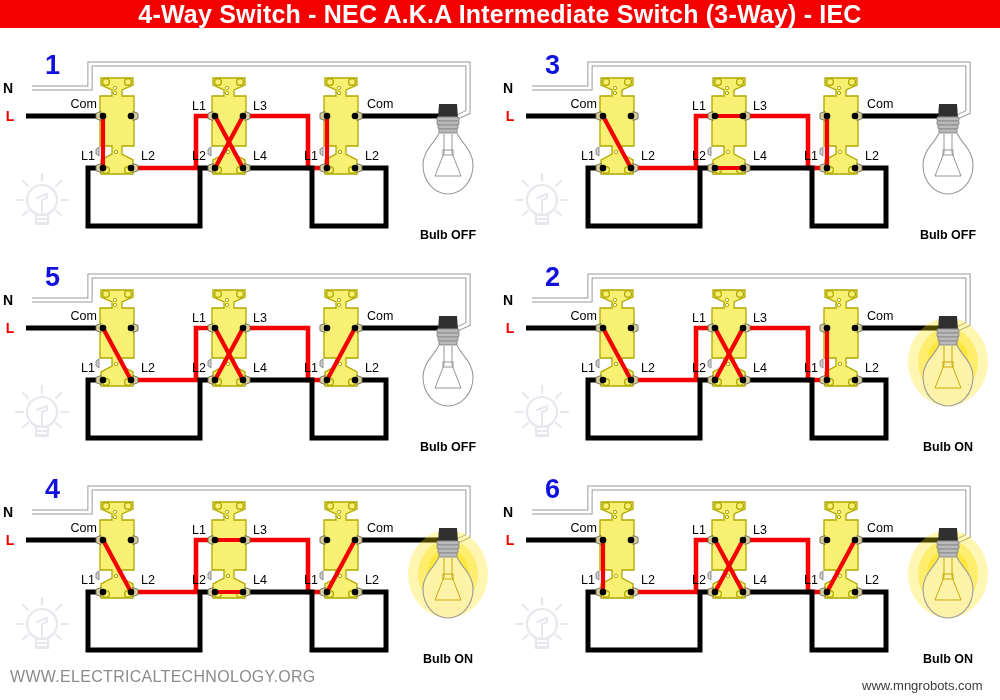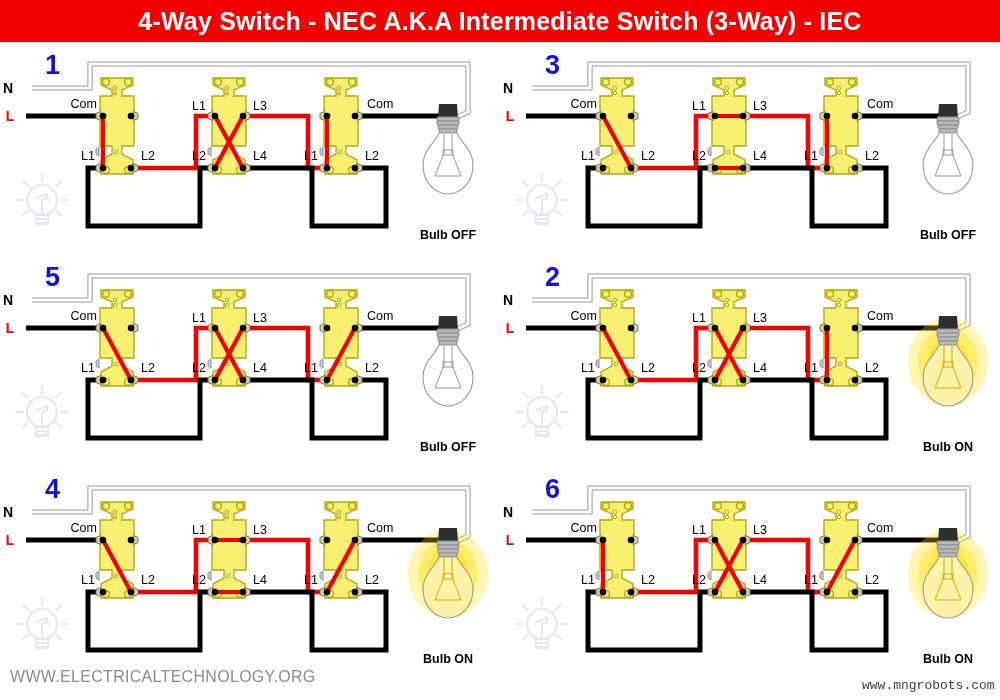--- a/index.html
+++ b/index.html
@@ -2,21 +2,21 @@
 <html><head>
 <meta charset="utf-8">
 <style>
   html,body{margin:0;padding:0;background:#fff;}
   body{width:1000px;height:700px;overflow:hidden;
        font-family:"Liberation Sans",sans-serif;}
 
   .page{position:relative;width:1000px;height:700px;background:#fff;}
 
   
-  .titlebar{position:absolute;left:0;top:0;width:1000px;height:42px;
+  .titlebar{position:absolute;left:0;top:0;width:1000px;height:28px;
             background:#f40000;display:flex;align-items:center;justify-content:center;}
   .titlebar .t{color:#fff;font-size:25px;font-weight:bold;letter-spacing:.2px;
                white-space:nowrap;}
 
   
   .cell{position:absolute;width:500px;height:210px;}
   .cell .num{position:absolute;left:45px;top:2px;color:#1111dd;font-size:27px;
              font-weight:bold;line-height:1;}
 
   .svgwrap{position:absolute;left:0;top:0;width:500px;height:210px;}
@@ -25,21 +25,21 @@
   .lbl{font-family:"Liberation Sans",sans-serif;font-size:12.5px;fill:#000;}
   .lbl-n{font-size:14px;font-weight:bold;fill:#000;}
   .lbl-l{font-size:14px;font-weight:bold;fill:#f40000;}
   .bulbstate{font-size:12.5px;font-weight:bold;fill:#000;
              font-family:"Liberation Sans",sans-serif;}
 
   
   .footer-url{position:absolute;left:10px;top:668px;color:#8b8b8b;
               font-size:16px;letter-spacing:.3px;}
   .watermark{position:absolute;left:862px;top:678px;color:#2b2b2b;
-             font-size:13px;font-family:Liberation Mono, monospace;opacity:.92;}
+             font-size:13px;font-family:Liberation Sans, sans-serif;opacity:.92;}
 </style>
 </head>
 <body>
 
 <div class="page">
 
   <div class="titlebar">
     <div class="t">4-Way Switch - NEC   A.K.A   Intermediate Switch (3-Way) - IEC</div>
   </div>
 

